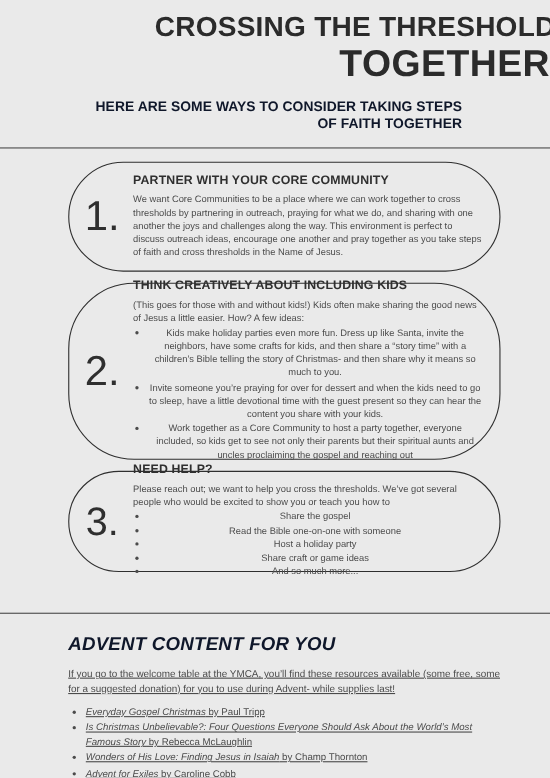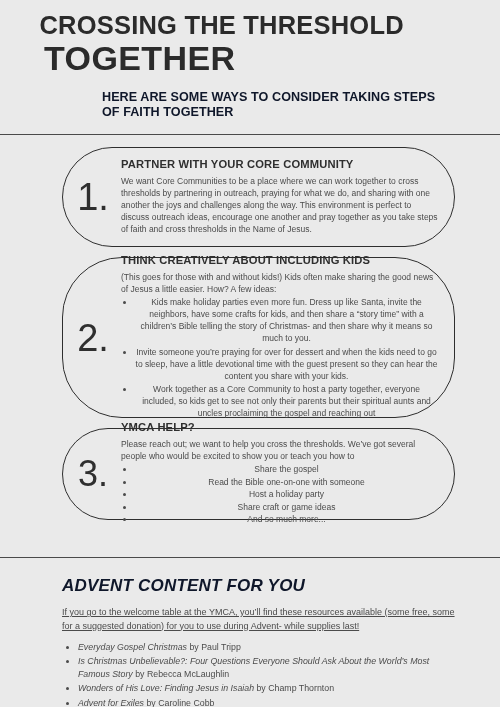--- a/index.html
+++ b/index.html
@@ -19,22 +19,21 @@
     position: relative;
     width: 500px;
     height: 707px;
     background: #eaeaea;
     box-sizing: border-box;
   }
 
   
   .header {
     padding-top: 13px;
-    text-align: left;
-    padding-left: 44px;
+    text-align: right;
   }
   .title-line1 {
     font-family: "Liberation Sans", sans-serif;
     font-weight: bold;
     font-size: 25px;
     letter-spacing: 0.2px;
     color: #2b2b2b;
     line-height: 1.02;
     transform: scaleX(1.02);
     margin: 0;
@@ -153,21 +152,21 @@
     margin: 0 0 8px 0;
     text-decoration: underline;
   }
   .advent-list {
     margin: 0;
     padding-left: 16px;
     font-size: 8.8px;
     line-height: 1.45;
     color: #4b4b4b;
   }
-  .advent-list li { margin-bottom: 1.5px; }
+  .advent-list li { margin-bottom: 1.5px; text-decoration: underline; }
   .bk { font-style: italic; }
 </style>
 </head>
 <body>
 
 <div class="page">
 
   <div class="header">
     <div class="title-line1">CROSSING THE THRESHOLD</div>
     <div class="title-line2">TOGETHER</div>
@@ -195,21 +194,21 @@
           <li>Kids make holiday parties even more fun. Dress up like Santa, invite the neighbors, have some crafts for kids, and then share a “story time” with a children’s Bible telling the story of Christmas- and then share why it means so much to you.</li>
           <li>Invite someone you’re praying for over for dessert and when the kids need to go to sleep, have a little devotional time with the guest present so they can hear the content you share with your kids.</li>
           <li>Work together as a Core Community to host a party together, everyone included, so kids get to see not only their parents but their spiritual aunts and uncles proclaiming the gospel and reaching out</li>
         </ul>
       </div>
     </div>
 
     <div class="card card-3">
       <div class="card-num">3.</div>
       <div class="card-body">
-        <div class="card-heading">YMCA HELP?</div>
+        <div class="card-heading">NEED HELP?</div>
         <p class="card-text">Please reach out; we want to help you cross the thresholds. We’ve got several people who would be excited to show you or teach you how to</p>
         <ul class="card-list">
           <li>Share the gospel</li>
           <li>Read the Bible one-on-one with someone</li>
           <li>Host a holiday party</li>
           <li>Share craft or game ideas</li>
           <li> And so much more...</li>
         </ul>
       </div>
     </div>

